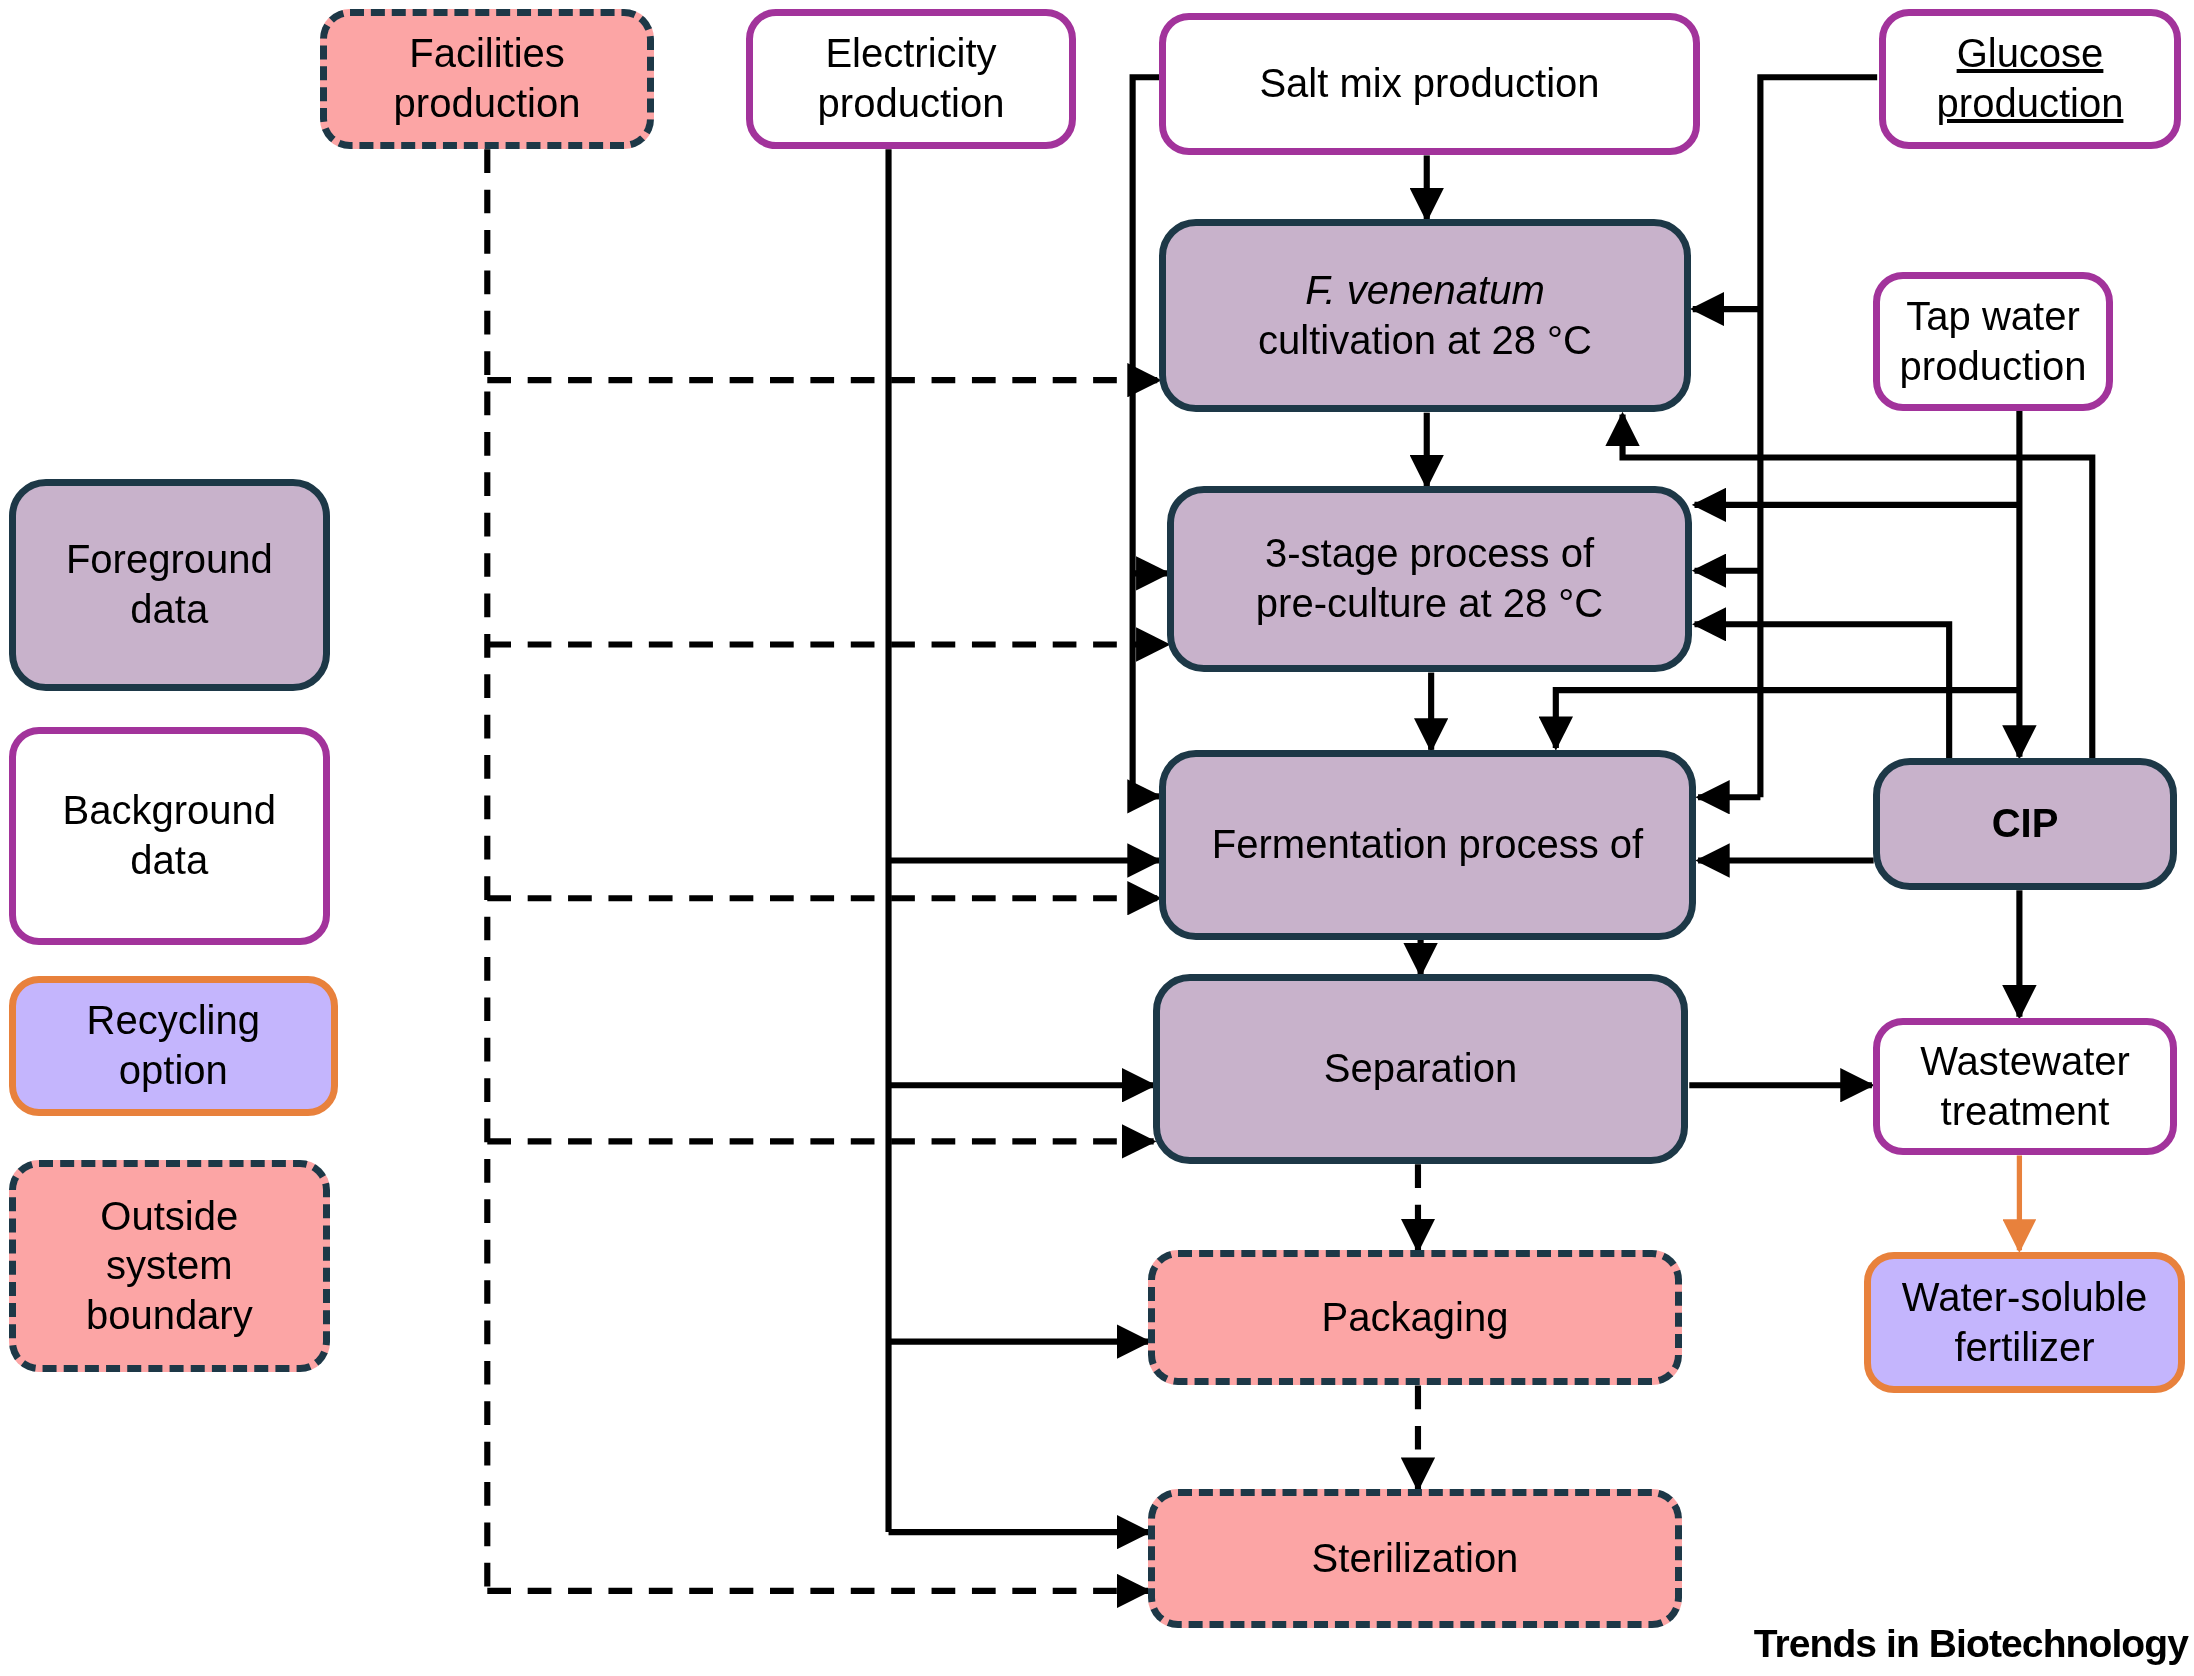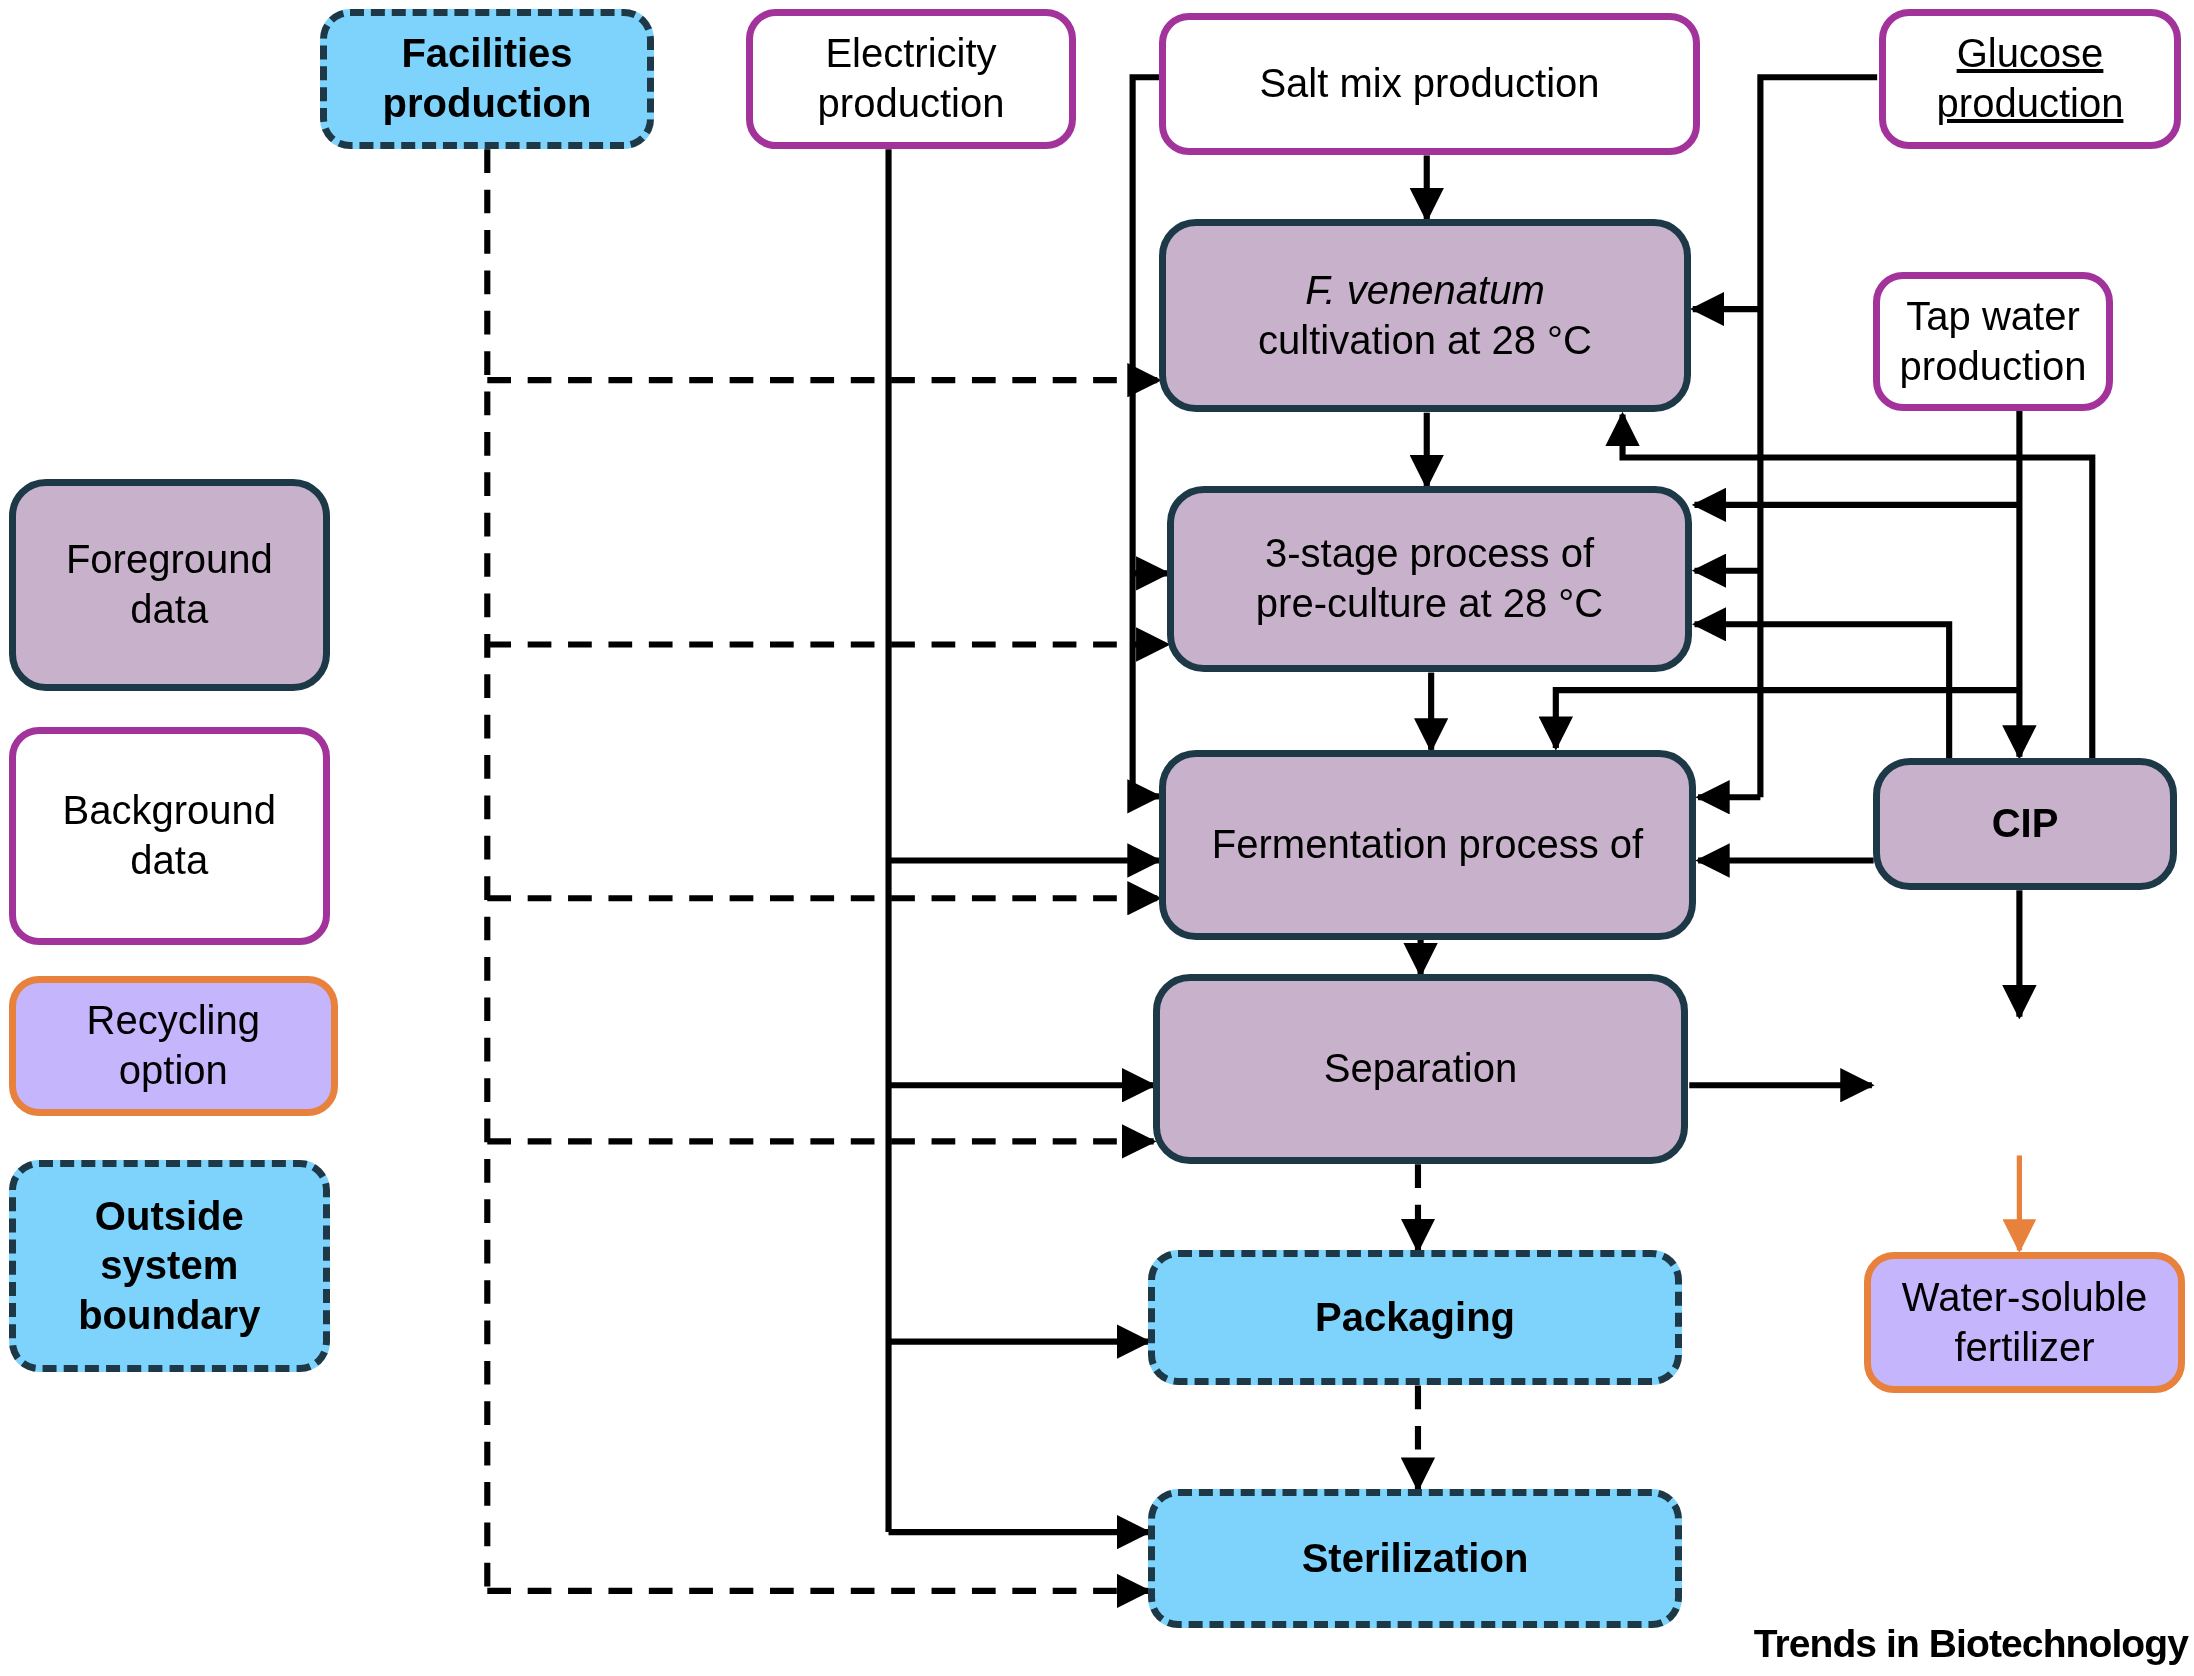--- a/index.html
+++ b/index.html
@@ -29,21 +29,21 @@
     position:absolute;z-index:2;
     display:flex;flex-direction:column;align-items:center;justify-content:center;
     text-align:center;
     font-size:40px;line-height:1.24;
     background:#fff;
     box-sizing:border-box;
     border-radius:30px;
   }
   .filled{background:var(--mauve);border:7px solid var(--navy);border-radius:37px;}
   .bgbox{background:#fff;border:7px solid var(--purple);}
-  .dashedbox{background:#7dd3fc;border:7px dashed var(--navy);font-weight:bold;}
+  .dashedbox{background:#fca5a5;border:7px dashed var(--navy);}
   .orangebox{background:#c4b5fd;border:7px solid var(--orange);}
   .it{font-style:italic;}
   .wordmark{
     position:absolute;z-index:2;
     font-weight:bold;font-size:39px;letter-spacing:-0.9px;
     white-space:nowrap;
   }
 </style>
 </head>
 <body>
@@ -142,20 +142,24 @@
   </div>
 
   <div class="node filled" style="left:1873px;top:758px;width:304px;height:132px;font-weight:bold;">
     <span>CIP</span>
   </div>
 
   <div class="node filled" style="left:1153px;top:974px;width:535px;height:190px;">
     <span>Separation</span>
   </div>
 
+  <div class="node bgbox" style="left:1873px;top:1018px;width:304px;height:137px;">
+    <span>Wastewater</span>
+    <span>treatment</span>
+  </div>
 
   <div class="node orangebox" style="left:1864px;top:1252px;width:321px;height:141px;">
     <span>Water-soluble</span>
     <span>fertilizer</span>
   </div>
 
   <div class="node dashedbox" style="left:1148px;top:1250px;width:534px;height:135px;">
     <span>Packaging</span>
   </div>
 

